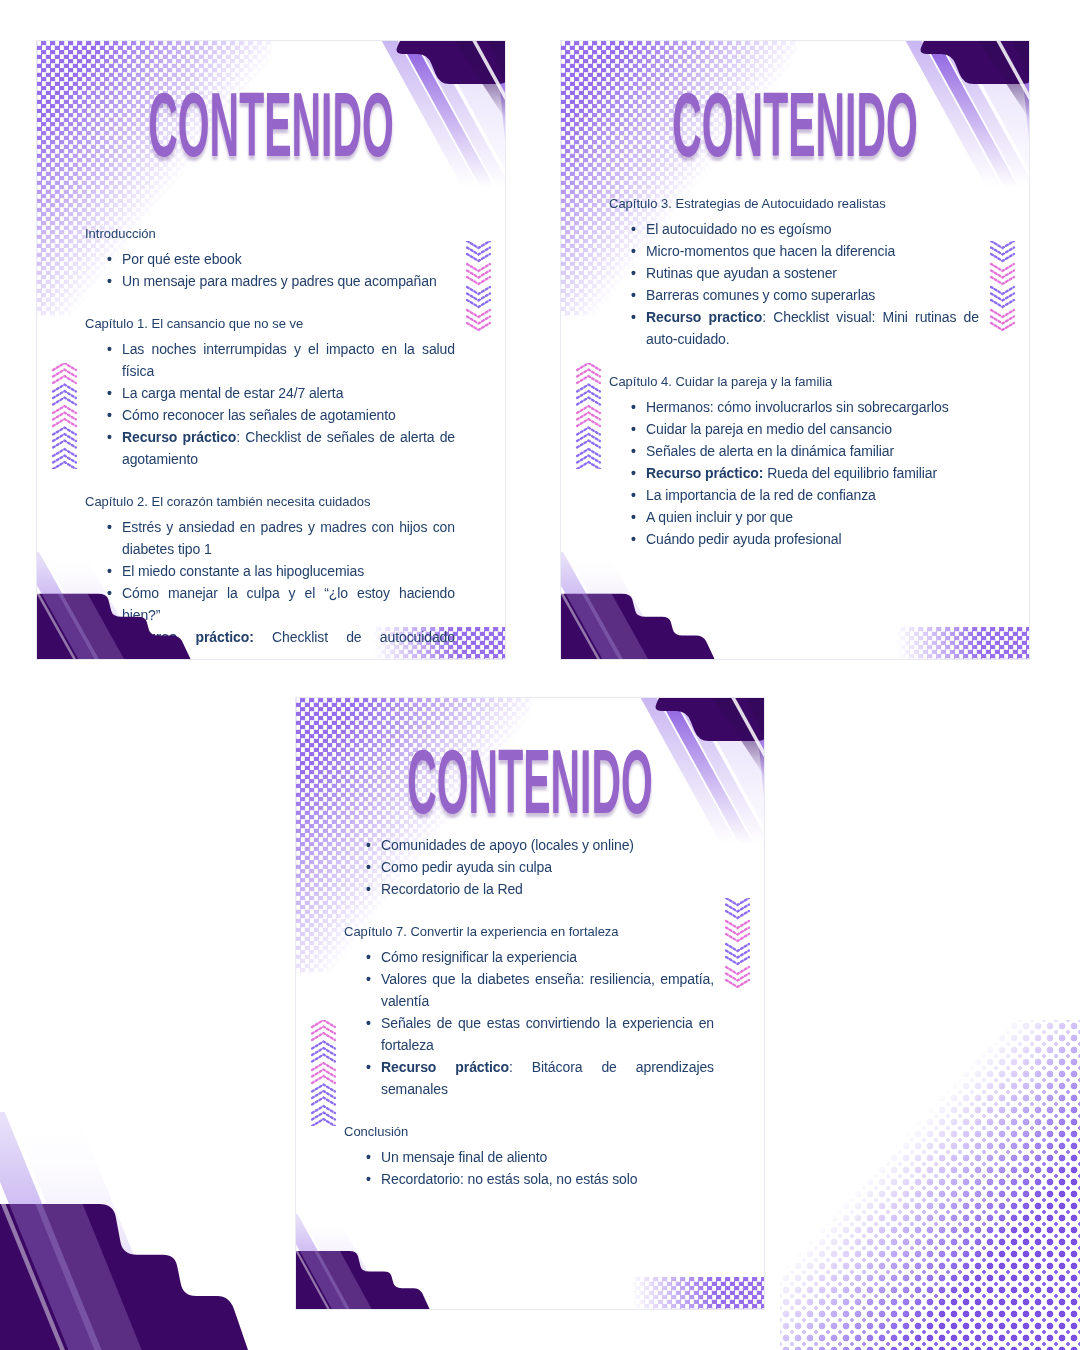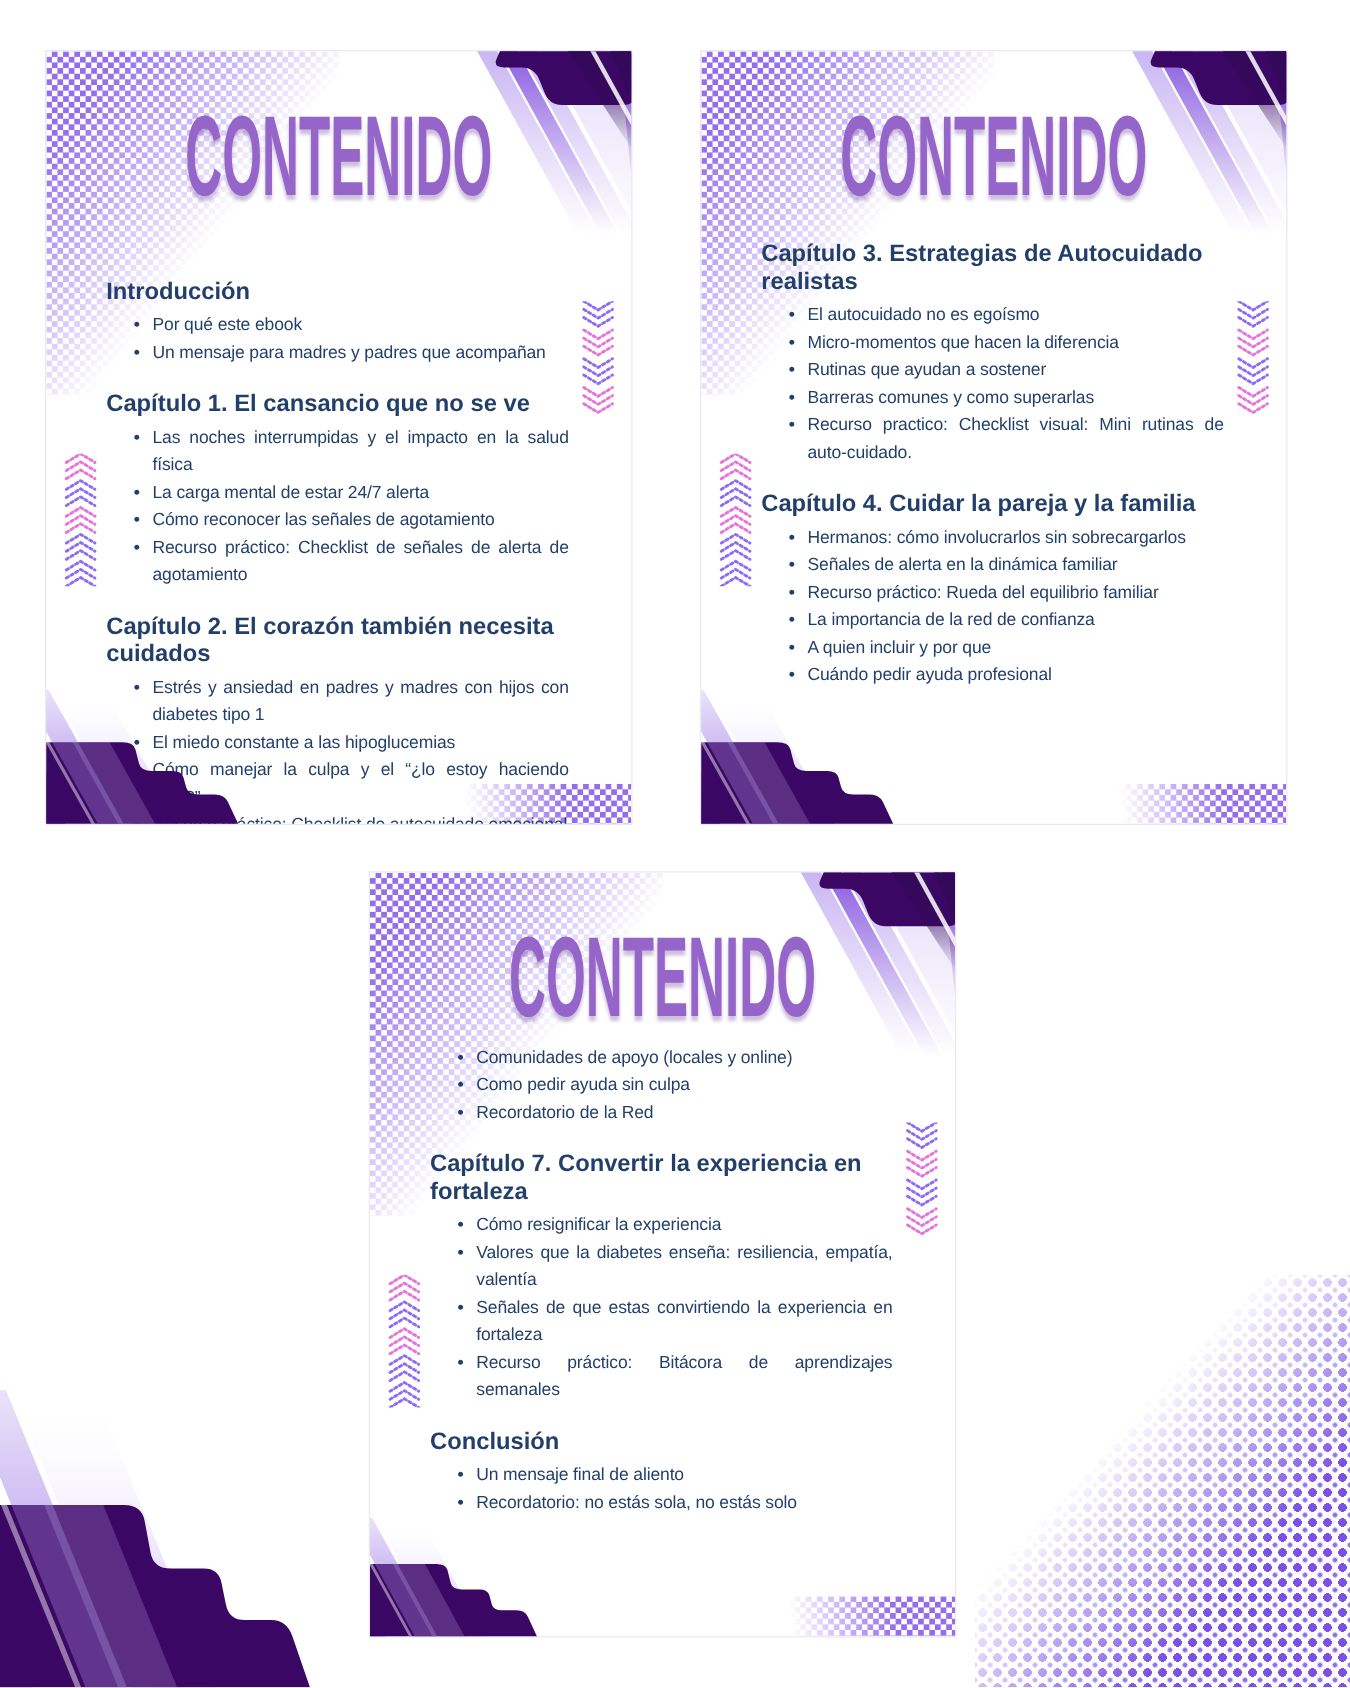--- a/index.html
+++ b/index.html
@@ -41,41 +41,41 @@
     white-space:nowrap;
     z-index:3;
   }
 
   .content{position:relative;z-index:2;padding:0 50px 0 48px}
   .p1 .content{padding-top:182px}
   .p2 .content{padding-top:152px}
   .p3 .content{padding-top:136px}
 
   .sec-heading{
-    font-weight:bold;
-    font-size:19px;line-height:22px;
+    font-weight:normal;
+    font-size:13px;line-height:22px;
     color:var(--navy);
     margin:21px 0 3px 0;
   }
   .sections > :first-child{margin-top:0}
   ul.items{list-style:none;padding-left:22px}
   ul.items li{
     position:relative;
     padding-left:15px;
     font-size:14px;line-height:22px;
     letter-spacing:-0.1px;
     color:var(--navy);
     text-align:justify;
   }
   ul.items li::before{
     content:"\2022";
     position:absolute;left:0;top:0;
     font-weight:bold;
   }
-  ul.items li b{font-weight:normal}
+  ul.items li b{font-weight:bold}
 
   
   .ht{
     background-image:
       repeating-conic-gradient(rgba(131,83,232,0.78) 0% 25%, transparent 0% 50%),
       repeating-conic-gradient(rgba(131,83,232,0.32) 0% 25%, transparent 0% 50%);
     background-size:9px 9px,9px 9px;
     background-position:0 0,4.5px 4.5px;
   }
   .halftone-tl{
@@ -271,20 +271,21 @@
         <ul class="items">
           <li>El autocuidado no es egoísmo</li>
           <li>Micro-momentos que hacen la diferencia</li>
           <li>Rutinas que ayudan a sostener</li>
           <li>Barreras comunes y como superarlas</li>
           <li><b>Recurso practico</b>:  Checklist visual: Mini rutinas de auto-cuidado.</li>
         </ul>
         <div class="sec-heading">Capítulo 4. Cuidar la pareja y la familia</div>
         <ul class="items">
           <li>Hermanos: cómo involucrarlos sin sobrecargarlos</li>
+          <li>Cuidar la pareja en medio del cansancio</li>
           <li>Señales de alerta en la dinámica familiar</li>
           <li><b>Recurso práctico:</b> Rueda del equilibrio familiar</li>
         </ul>
         <ul class="items">
           <li>La importancia de la red de confianza</li>
           <li>A quien incluir y por que</li>
           <li>Cuándo pedir ayuda profesional</li>
         </ul>
       </div>
     </div>

